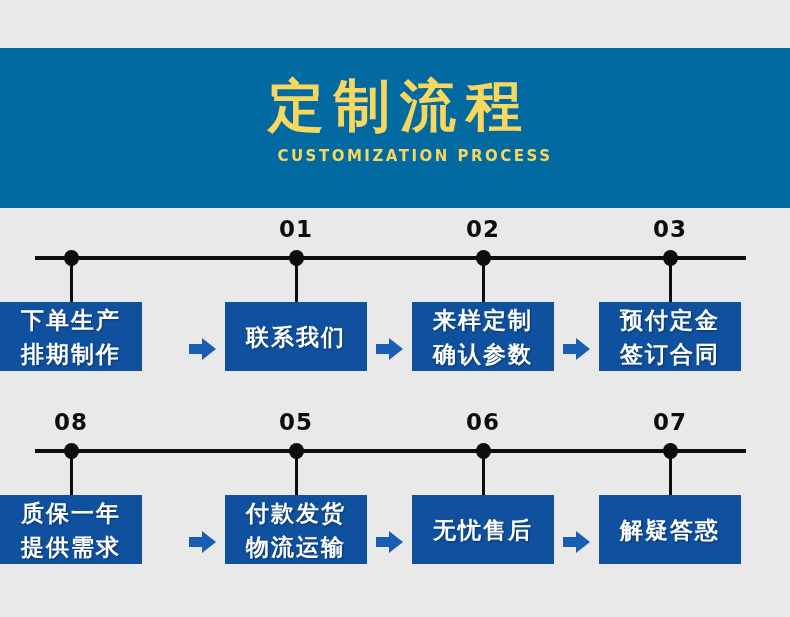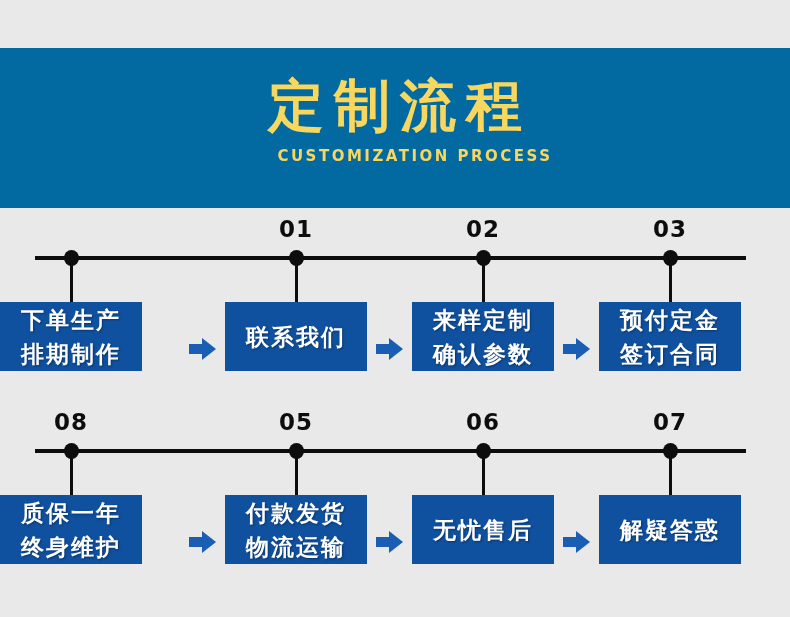--- a/index.html
+++ b/index.html
@@ -215,21 +215,21 @@
       <span>解疑答惑</span>
     </div>
   </div>
 
   <div class="step">
     <div class="num">08</div>
     <div class="dot"></div>
     <div class="connector"></div>
     <div class="box">
       <span>质保一年</span>
-      <span>终身维护</span>
+      <span>提供需求</span>
     </div>
   </div>
 
   <div class="arrow arrow-1">
     <div class="tail"></div>
       <div class="head"></div>
   </div>
   <div class="arrow arrow-2">
     <div class="tail"></div>
       <div class="head"></div>

